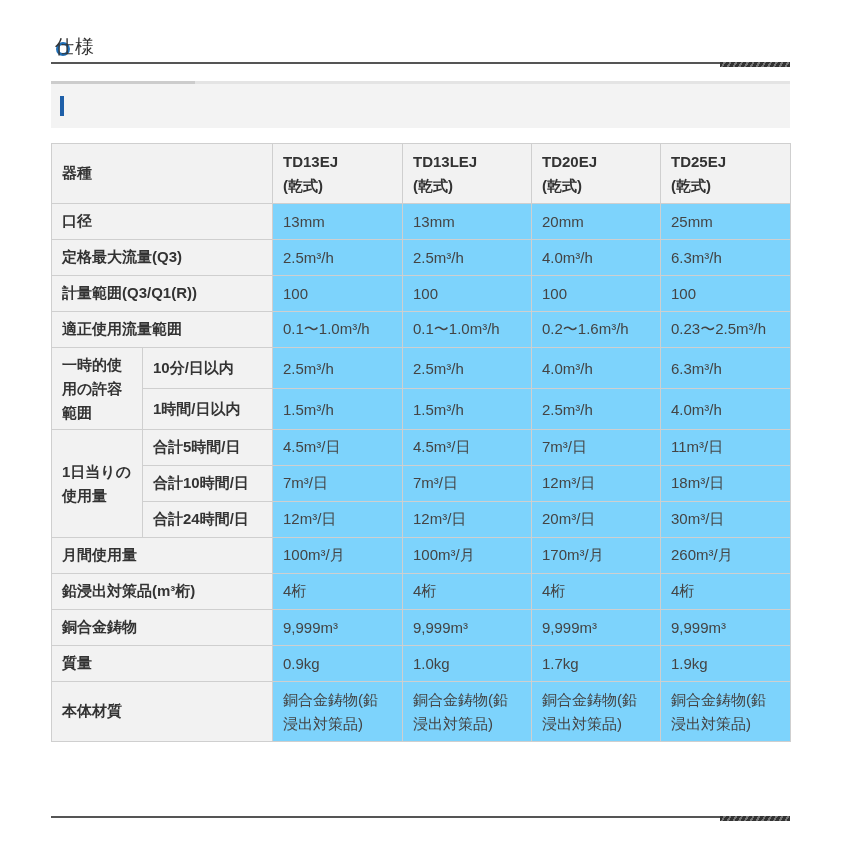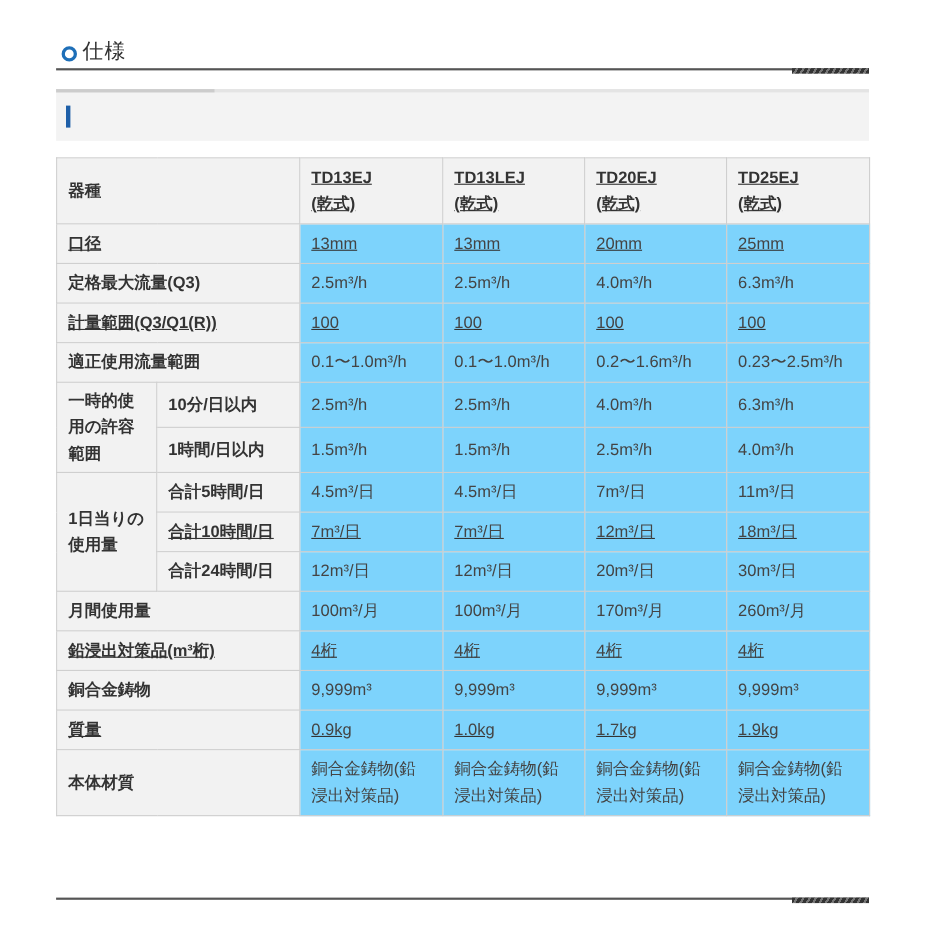--- a/index.html
+++ b/index.html
@@ -1,36 +1,36 @@
 <!DOCTYPE html>
 <html><head>
 <meta charset="utf-8">
 <style>
   html, body { margin:0; padding:0; background:#ffffff; }
   body { width:844px; height:844px; position:relative; overflow:hidden;
          font-family:"Liberation Sans", "DejaVu Sans", sans-serif; color:#333333; }
   .section-head { position:absolute; left:51px; top:33px; width:739px; height:34px; }
   .section-head .ring { position:absolute; left:5px; top:9px; width:8px; height:8px;
          border:3px solid #1e6fb8; border-radius:50%; background:#ffffff; }
-  .section-head .title { position:absolute; left:24px; top:1px; font-size:19px; color:#333; letter-spacing:1px; }
+  .section-head .title { position:absolute; left:4px; top:1px; font-size:19px; color:#333; letter-spacing:1px; }
   .section-head .rule { position:absolute; left:0; top:29px; width:739px; height:2px; background:#555555; }
   .section-head .hatch { position:absolute; right:0; top:29px; width:70px; height:5px;
          background: repeating-linear-gradient(-60deg, #333 0 3px, #777 3px 5px); }
   .subhead { position:absolute; left:51px; top:81px; width:739px; height:47px; background:#f3f3f3;
          border-top:3px solid #e4e4e4; box-sizing:border-box; }
   .subhead .accent-top { position:absolute; left:0; top:-3px; width:144px; height:3px; background:#cccccc; }
   .subhead .bar { position:absolute; left:9px; top:12px; width:4px; height:20px; background:#1e5fa8; }
   .subhead .label { position:absolute; left:22px; top:12px; font-size:16px; font-weight:bold; color:#555; }
   table.spec { position:absolute; left:51px; top:143px; width:739px; border-collapse:collapse; table-layout:fixed;padding-left:44px; }
   table.spec td, table.spec th { border:1px solid #cfcfcf; font-size:15px; padding:0 10px; text-align:left; vertical-align:middle; }
   table.spec th { background:#f2f2f2; font-weight:bold; color:#333; }
   table.spec td { background:#7dd3fc; color:#444; font-weight:normal; }
-  table.spec th.model { font-weight:bold; line-height:24px;text-decoration:underline; }
+  table.spec th.model { font-weight:bold; line-height:24px; }
   .r-head { height:60px; }
-  .r36 { height:36px;text-decoration:underline; }
+  .r36 { height:36px; }
   .r41 { height:41px; }
   .r37 { height:36px; }
   .r60 { height:60px; }
   td.multi { line-height:24px; }
   th.grp { line-height:24px; }
   .footer-rule { position:absolute; left:51px; top:816px; width:739px; height:2px; background:#555; }
   .footer-hatch { position:absolute; left:720px; top:816px; width:70px; height:5px;
          background: repeating-linear-gradient(-60deg, #333 0 3px, #777 3px 5px); }
 </style>
 </head>

